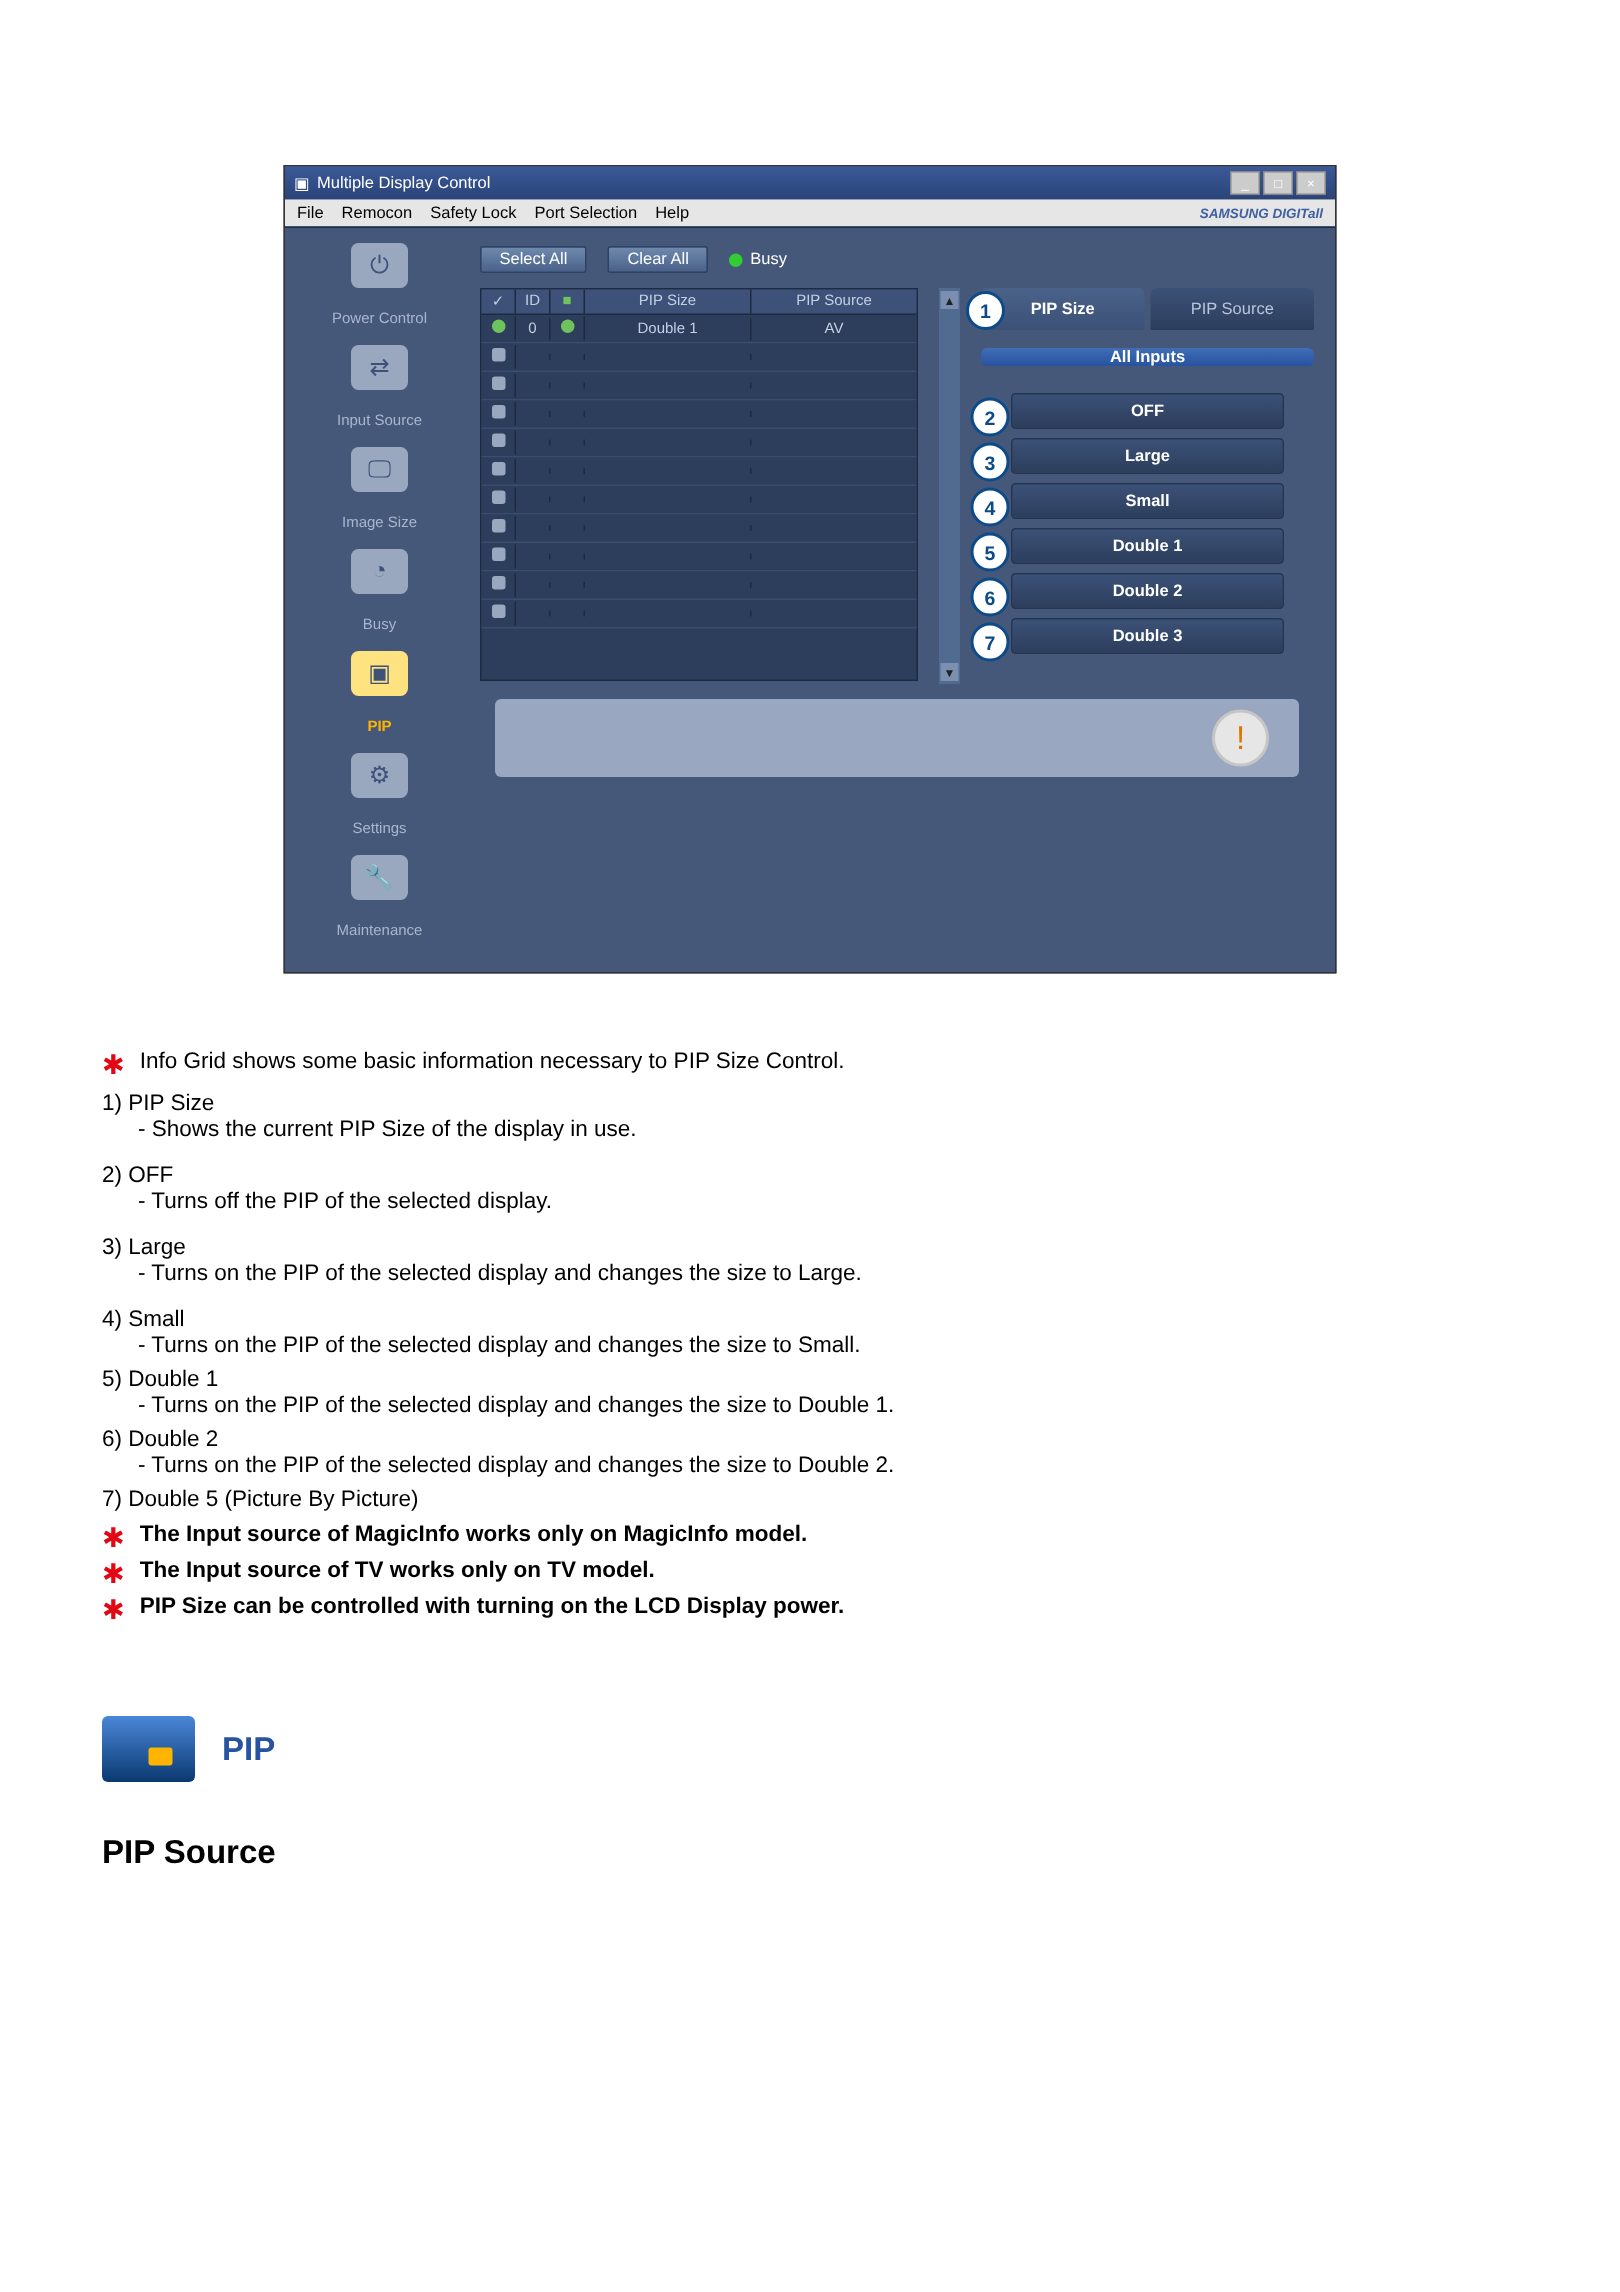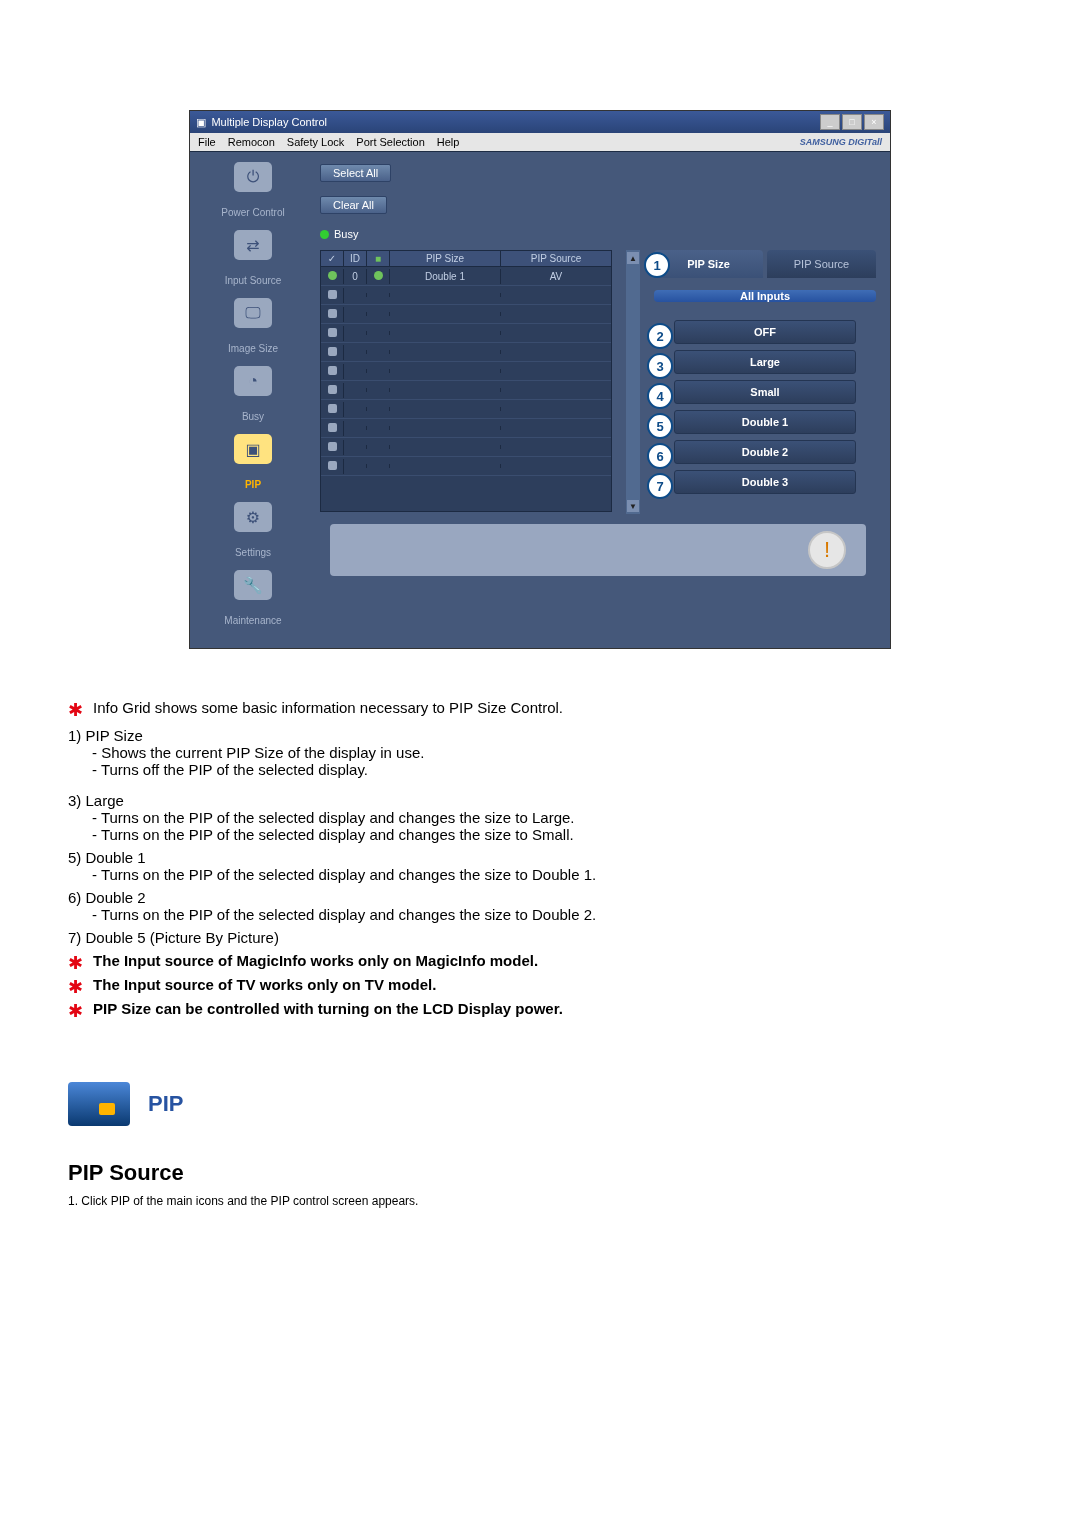--- a/index.html
+++ b/index.html
@@ -107,24 +107,23 @@
     .sidebar-label.active {
       color: #ffb400;
       font-weight: bold;
     }
     .main-area {
       flex: 1;
       padding: 12px 14px 12px 4px;
     }
     .top-controls {
       display: flex;
-      align-items: flex-start;
+      align-items: center;
       gap: 14px;
       margin-bottom: 10px;
-      flex-direction: column;
     }
     .btn-select {
       background: linear-gradient(#6f8aad, #4a6189);
       color: #fff;
       font-size: 11px;
       padding: 2px 12px;
       border: 1px solid #2e4266;
       border-radius: 2px;
       cursor: pointer;
     }
@@ -532,25 +531,27 @@
 
   <div class="doc-body">
     <div class="star-line">
       <span class="star">✱</span>
       <span>Info Grid shows some basic information necessary to PIP Size Control.</span>
     </div>
 
     <div class="num-item"><span>1)</span> <span>PIP Size</span></div>
     <div class="sub-line">- Shows the current PIP Size of the display in use.</div>
 
+    <div class="num-item" style="margin-top:14px;"><span>2)</span> <span>OFF</span></div>
     <div class="sub-line">- Turns off the PIP of the selected display.</div>
 
     <div class="num-item" style="margin-top:14px;"><span>3)</span> <span>Large</span></div>
     <div class="sub-line">- Turns on the PIP of the selected display and changes the size to Large.</div>
 
+    <div class="num-item" style="margin-top:14px;"><span>4)</span> <span>Small</span></div>
     <div class="sub-line">- Turns on the PIP of the selected display and changes the size to Small.</div>
 
     <div class="num-item"><span>5)</span> <span>Double 1</span></div>
     <div class="sub-line">- Turns on the PIP of the selected display and changes the size to Double 1.</div>
 
     <div class="num-item"><span>6)</span> <span>Double 2</span></div>
     <div class="sub-line">- Turns on the PIP of the selected display and changes the size to Double 2.</div>
 
     <div class="num-item"><span>7)</span> <span>Double 5 (Picture By Picture)</span></div>
 
@@ -569,15 +570,14 @@
   </div>
 
   <div class="pip-section">
     <div class="pip-section-header">
       <div class="pip-big-icon">
           <div class="pip-inner"></div>
         </div>
       <div class="pip-title">PIP</div>
     </div>
     <div class="subheader">PIP Source</div>
-    <div>1.  Click PIP of the main icons and the PIP control screen appears.</div>
   </div>
 </div>
 
 </body></html>

